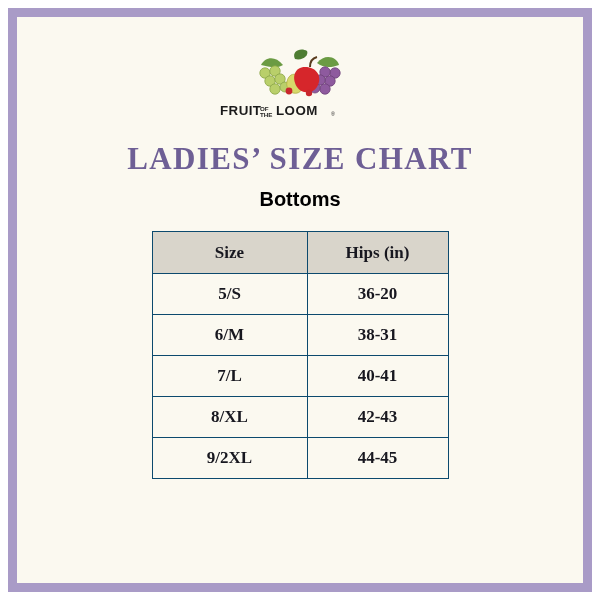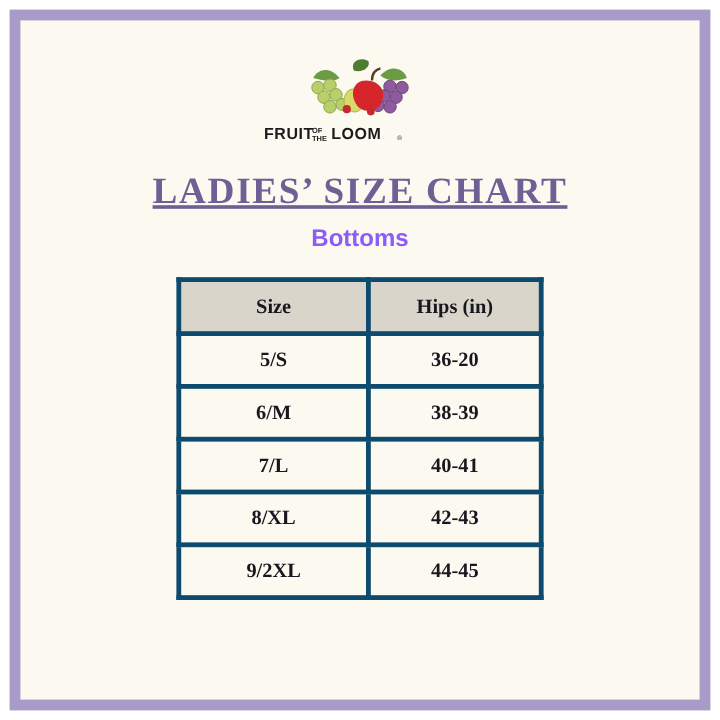--- a/index.html
+++ b/index.html
@@ -66,46 +66,45 @@
 
   
   .title {
     margin-top: 22px;
     font-family: "Liberation Serif", serif;
     font-size: 31px;
     font-weight: bold;
     letter-spacing: 1.4px;
     color: #6e5f95;
     text-align: center;
-    text-decoration: underline;
   }
   .subtitle {
     margin-top: 11px;
     font-family: "Liberation Sans", sans-serif;
     font-size: 20px;
     font-weight: bold;
-    color: #8b5cf6;
+    color: #000000;
     text-align: center;
   }
 
   
   .table-wrap {
     margin-top: 20px;
     display: flex;
     justify-content: center;
     width: 100%;
   }
   table.size-chart {
     border-collapse: collapse;
     font-family: "Liberation Serif", serif;
     background: #fbf9f0;
   }
   table.size-chart th,
   table.size-chart td {
-    border: 4px solid #0c4a6e;
+    border: 1px solid #0c4a6e;
     text-align: center;
     color: #17171f;
   }
   table.size-chart th {
     background: #d9d5cb;
     font-size: 17px;
     font-weight: bold;
     height: 41px;
     padding: 0 16px;
   }
@@ -189,21 +188,21 @@
               <th class="col-val">Hips (in)</th>
             </tr>
           </thead>
           <tbody>
             <tr>
               <td class="col-size">5/S</td>
               <td class="col-val">36-20</td>
             </tr>
             <tr>
               <td class="col-size">6/M</td>
-              <td class="col-val">38-39</td>
+              <td class="col-val">38-31</td>
             </tr>
             <tr>
               <td class="col-size">7/L</td>
               <td class="col-val">40-41</td>
             </tr>
             <tr>
               <td class="col-size">8/XL</td>
               <td class="col-val">42-43</td>
             </tr>
             <tr>

